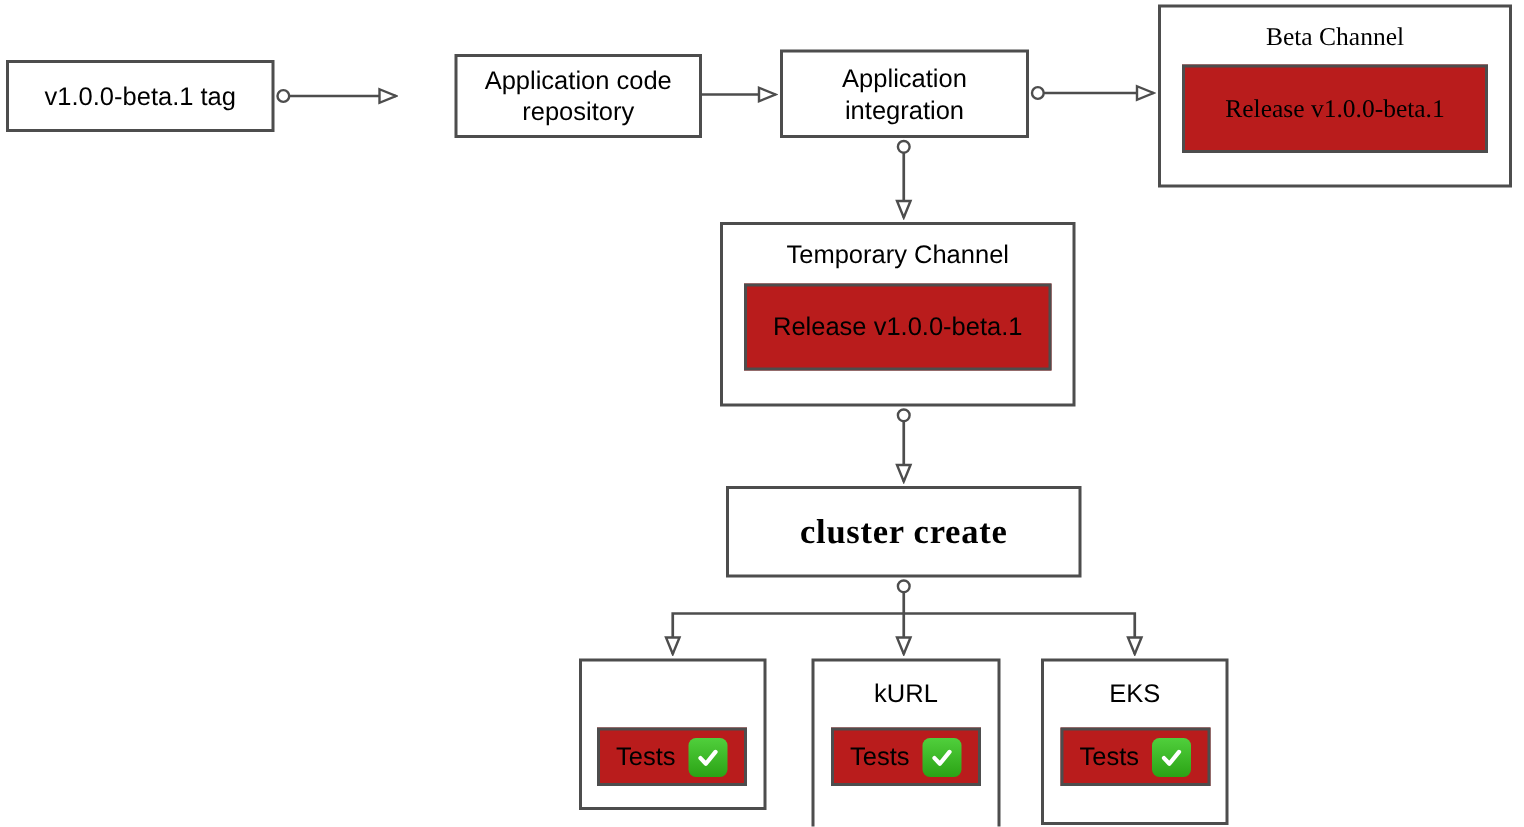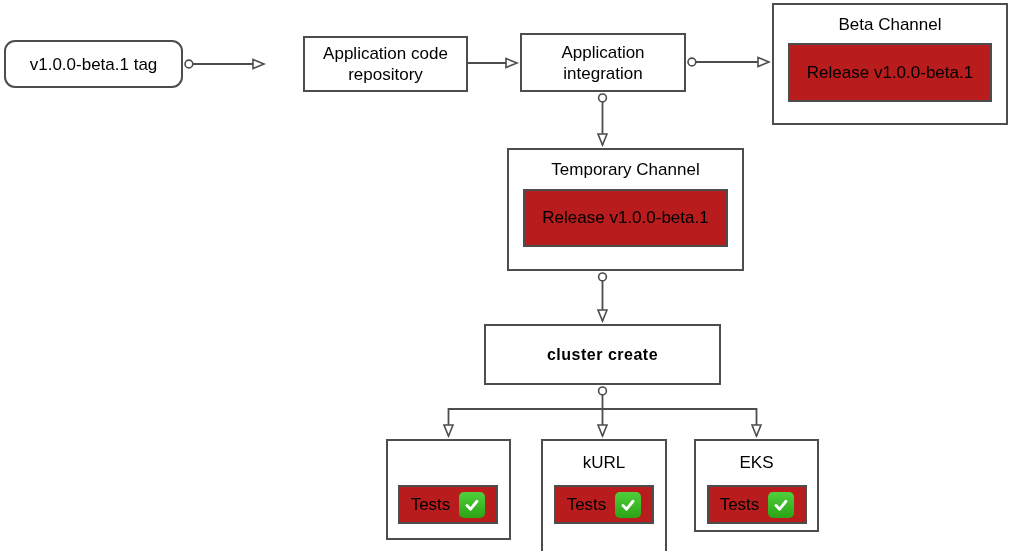--- a/index.html
+++ b/index.html
@@ -44,23 +44,23 @@
     display: flex; align-items: center; justify-content: center;
     font-size: 17px;
   }
 
   .cluster-title {
     height: 44px;
     display: flex; align-items: center; justify-content: center;
     font-size: 17px;
   }
   .mono-lbl {
-    font-family: Liberation Sans, sans-serif;
+    font-family: Liberation Serif, serif;
     font-weight: bold;
-    font-size: 16px;
+    font-size: 23px;
     letter-spacing: 0.5px;
   }
   .tests-row { display: flex; align-items: center; justify-content: center; gap: 9px; }
   .tests-lbl { font-size: 17px; }
   .check {
     width: 26px; height: 26px;
     border-radius: 5px;
     background: linear-gradient(180deg, var(--check-green-top, #50cf3c), var(--check-green-bottom, #2ba315));
     display: flex; align-items: center; justify-content: center;
     flex: 0 0 auto;
@@ -87,40 +87,40 @@
     <path class="wire" d="M434,63 H517" marker-start="url(#dot)" marker-end="url(#arrow)"></path>
     <path class="wire" d="M688,62 H769" marker-start="url(#dot)" marker-end="url(#arrow)"></path>
     <path class="wire" d="M602.5,94 V145" marker-start="url(#dot)" marker-end="url(#arrow)"></path>
     <path class="wire" d="M602.5,273 V321" marker-start="url(#dot)" marker-end="url(#arrow)"></path>
     <path class="wire" d="M602.5,387 V409" marker-start="url(#dot)"></path>
     <path class="wire" d="M602.5,409 H448.5 V436" marker-end="url(#arrow)"></path>
     <path class="wire" d="M602.5,409 V436" marker-end="url(#arrow)"></path>
     <path class="wire" d="M602.5,409 H756.5 V436" marker-end="url(#arrow)"></path>
   </svg>
 
-  <div class="node simple node-tag" style="left:4px;top:40px;width:179px;height:48px;border-radius:11px;">
+  <div class="node simple node-tag" style="left:4px;top:40px;width:179px;height:48px;">
     <span class="lbl">v1.0.0-beta.1 tag</span>
   </div>
 
   <div class="node simple node-repo" style="left:267px;top:36px;width:165px;height:56px;margin-left:36px;">
     <span class="lbl">Application code repository</span>
   </div>
 
   <div class="node simple node-ci" style="left:520px;top:33px;width:166px;height:59px;">
     <span class="lbl">Application integration</span>
   </div>
 
-  <div class="node" style="left:772px;top:3px;width:236px;height:122px;">
+  <div class="node" style="left:772px;top:3px;width:236px;height:122px;font-family:Liberation Serif, serif;">
     <div class="container-title">Beta Channel</div>
     <div class="inner-node" style="left:14px;top:38px;width:204px;height:59px;">
       <span>Release v1.0.0-beta.1</span>
     </div>
   </div>
 
-  <div class="node" style="left:507px;top:148px;width:237px;height:123px;">
+  <div class="node" style="left:480px;top:148px;width:237px;height:123px;">
     <div class="container-title">Temporary Channel</div>
     <div class="inner-node" style="left:14px;top:39px;width:205px;height:58px;">
       <span>Release v1.0.0-beta.1</span>
     </div>
   </div>
 
   <div class="node simple" style="left:484px;top:324px;width:237px;height:61px;">
     <span class="mono-lbl">cluster create</span>
   </div>
 
@@ -140,21 +140,21 @@
     <div class="inner-node tests-row" style="left:11px;top:44px;width:100px;height:39px;">
       <span class="tests-lbl">Tests</span>
       <span class="check">
         <svg viewBox="0 0 24 24">
             <path d="M6 12.5 L10.3 17 L18 7.5"></path>
           </svg>
       </span>
     </div>
   </div>
 
-  <div class="node" style="left:694px;top:439px;width:125px;height:93px;">
+  <div class="node" style="left:694px;top:439px;width:125px;height:111px;">
     <div class="cluster-title">EKS</div>
     <div class="inner-node tests-row" style="left:11px;top:44px;width:100px;height:39px;">
       <span class="tests-lbl">Tests</span>
       <span class="check">
         <svg viewBox="0 0 24 24">
             <path d="M6 12.5 L10.3 17 L18 7.5"></path>
           </svg>
       </span>
     </div>
   </div>

